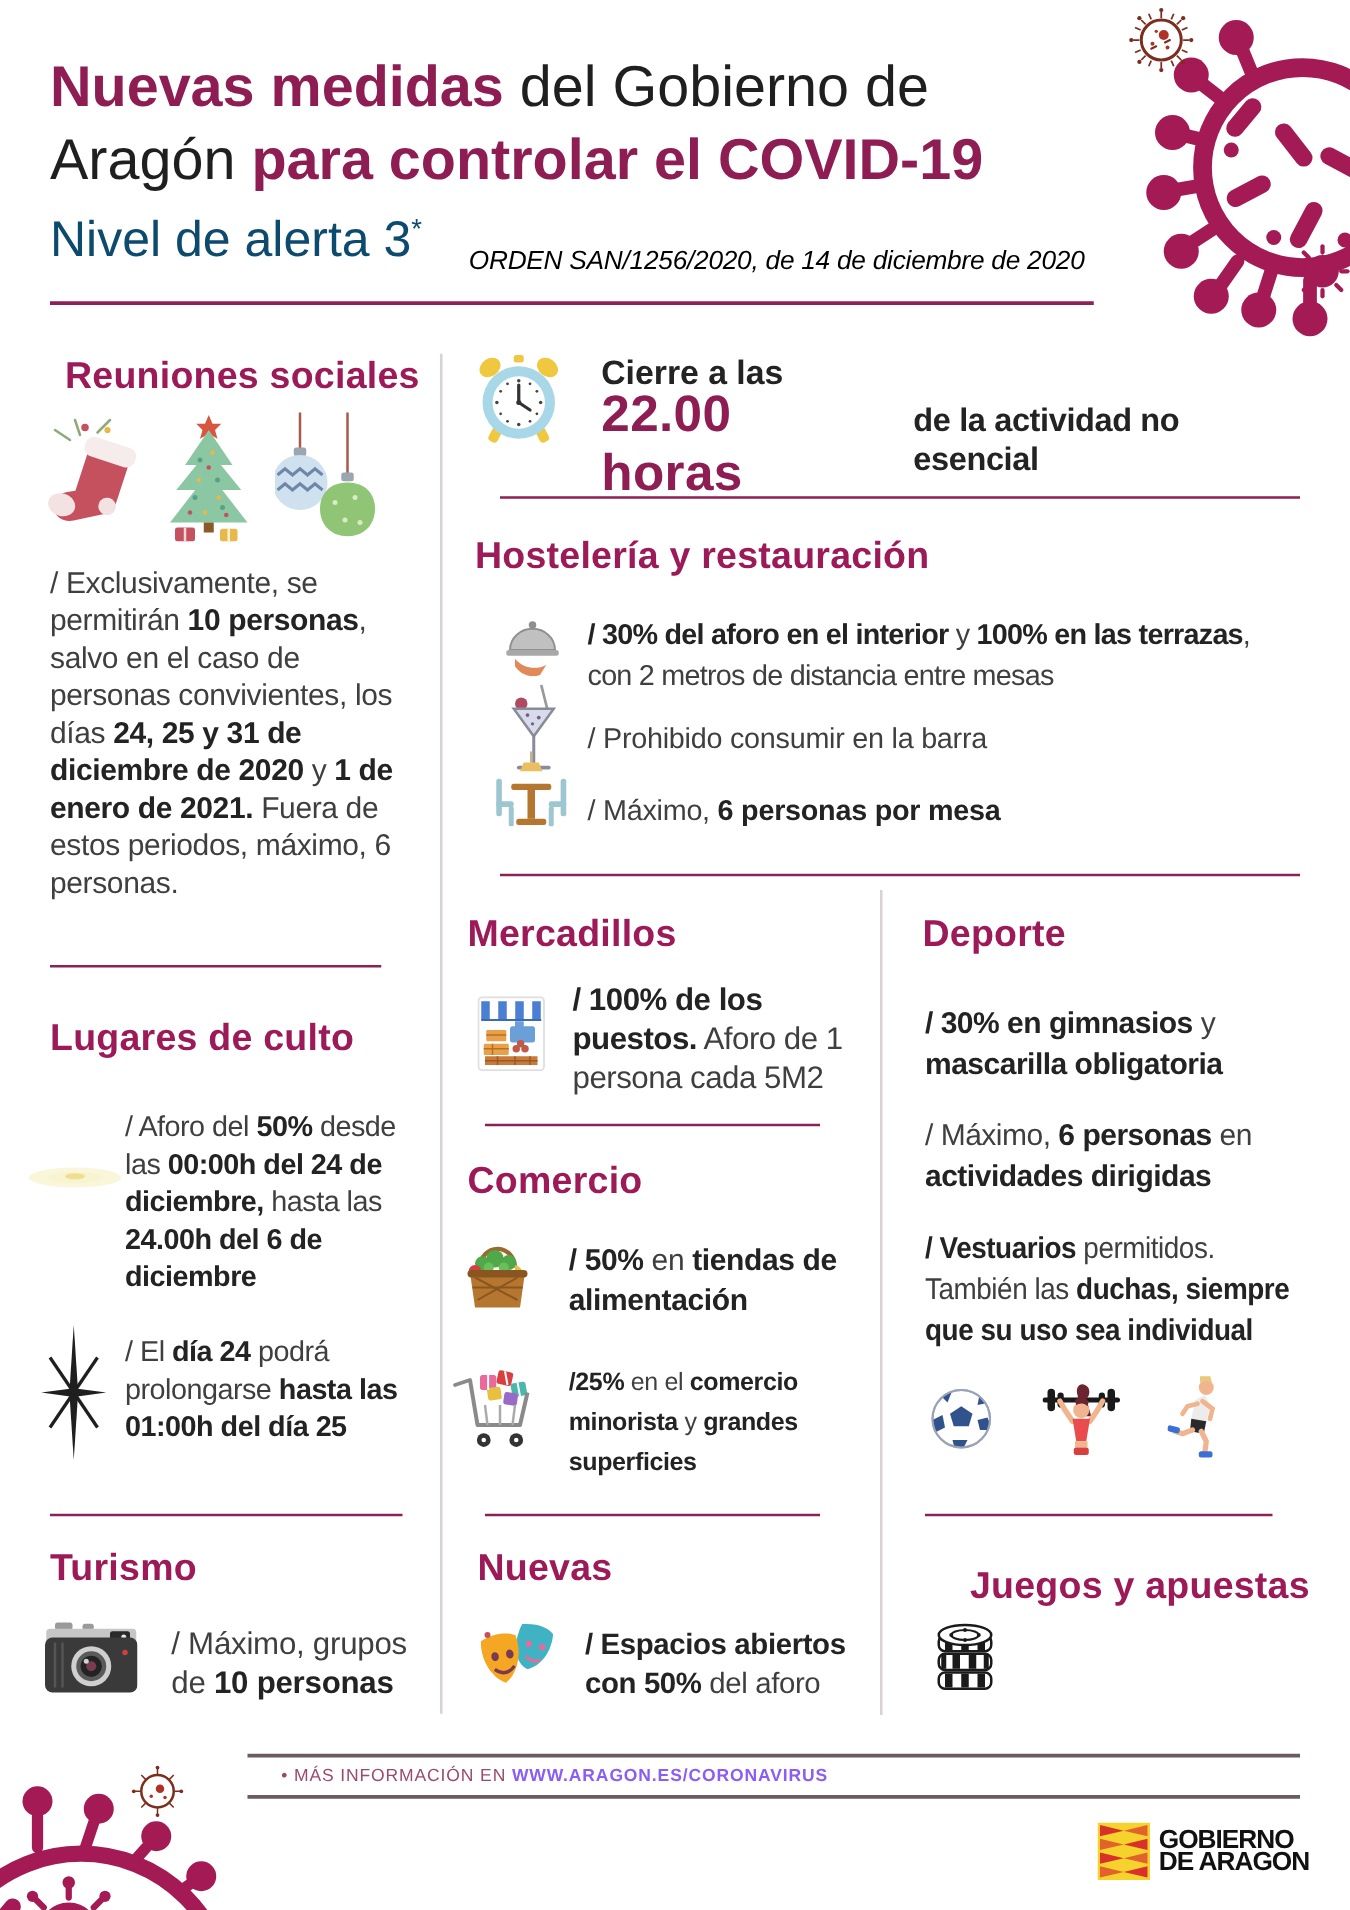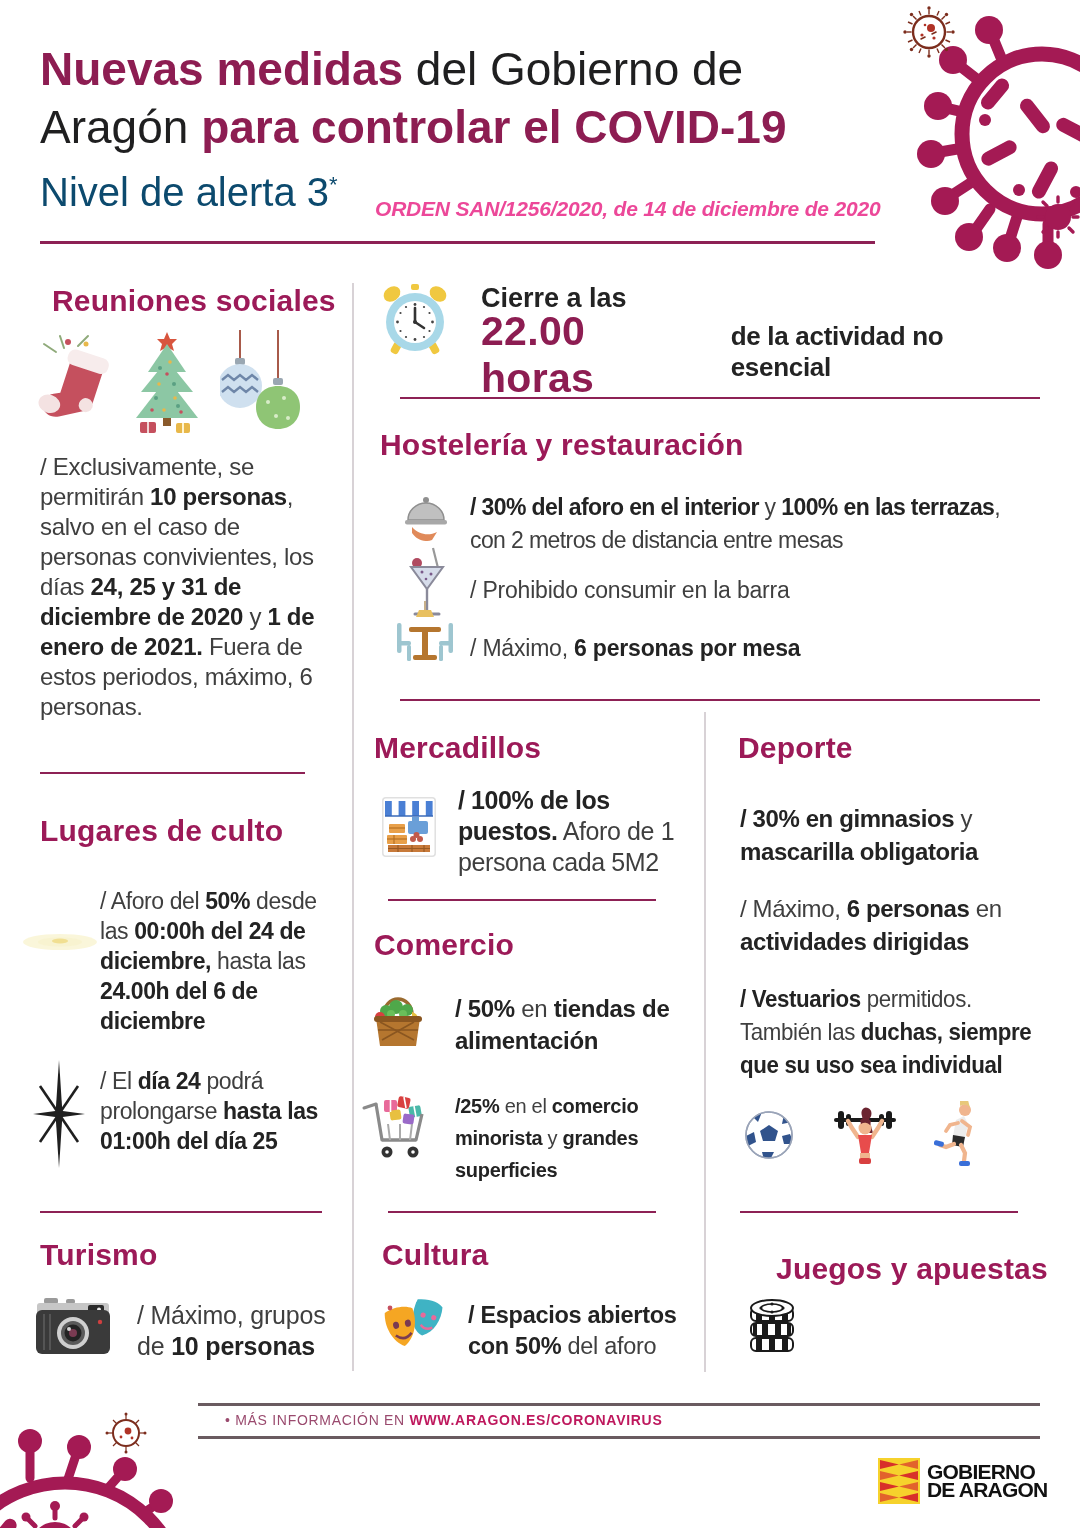--- a/index.html
+++ b/index.html
@@ -11,21 +11,21 @@
   .sb{font-weight:700;color:#232323;}
   .sm{color:#8d1d52;}
   .rule{position:absolute;height:2px;background:#8d2155;}
   .vline{position:absolute;width:2px;background:#d8d2d6;}
   .condense93{transform:scaleX(.93);transform-origin:0 0;}
 
   #title{left:40px;top:40px;width:860px;font-size:46px;line-height:58px;font-weight:400;color:#1f1f20;}
   #title .sb.sm{color:#8d1d52;}
   #nivel{left:40px;top:170px;font-size:40px;color:#0c4a6e;font-weight:400;}
   #nivel sup{font-size:22px;}
-  #orden{left:375px;top:197px;font-size:21px;font-style:italic;font-weight:700;color:#ec4899;letter-spacing:-.2px;}
+  #orden{left:375px;top:197px;font-size:21px;font-style:italic;font-weight:400;color:#000000;letter-spacing:-.2px;}
   #hrule-top{left:40px;top:241px;width:835px;height:3px;background:#8d2155;}
 
   #reuniones-title{left:52px;top:284px;}
   #xmas-stocking{left:38px;top:330px;}
   #xmas-tree{left:126px;top:328px;}
   #xmas-baubles{left:220px;top:328px;}
   #reuniones-body{left:40px;top:452px;width:330px;font-size:24px;line-height:30px;letter-spacing:-.3px;}
   #rule-reu{left:40px;top:772px;width:265px;}
   #lugares-title{left:40px;top:814px;}
   #candle{left:20px;top:926px;}
@@ -76,21 +76,21 @@
   #rule-jue{left:740px;top:1211px;width:278px;}
   #juegos-title{left:776px;top:1240px;margin-top:12px;}
   #icon-chips{left:748px;top:1296px;}
   #juegos-b{left:830px;top:1302px;width:225px;font-size:24px;line-height:31px;letter-spacing:-.3px;}
 
   #vline1{left:352px;top:283px;height:1088px;}
   #vline2{left:704px;top:712px;height:660px;}
 
   #fline1{left:198px;top:1403px;width:842px;height:3px;background:#6a5b60;}
   #footer-text{left:225px;top:1412px;font-size:14px;letter-spacing:.7px;color:#9a4a6e;}
-  #footer-text .url{font-weight:700;color:#be185d;}
+  #footer-text .url{font-weight:700;color:#8b5cf6;}
   #fline2{left:198px;top:1436px;width:842px;height:3px;background:#6a5b60;}
   #gov-logo{left:878px;top:1458px;display:flex;gap:7px;align-items:center;}
   #gov-text{font-size:21px;line-height:18px;font-weight:700;color:#111;letter-spacing:-.8px;}
 
   #virus-big-top{left:850px;top:-8px;}
   #virus-small-top{left:901px;top:4px;}
   #virus-bottom{left:-45px;top:1396px;}
 </style>
 </head>
 <body>
@@ -484,21 +484,21 @@
       </g>
     <circle cx="25" cy="60" r="5.5" fill="#333"></circle>
       <circle cx="25" cy="60" r="1.8" fill="#fff"></circle>
     <circle cx="51" cy="60" r="5.5" fill="#333"></circle>
       <circle cx="51" cy="60" r="1.8" fill="#fff"></circle>
   </svg>
   <div id="com-b2" class="body-txt"><span class="sb">/</span><span class="sb">25%</span><span> en el </span><span class="sb">comercio</span><br><span class="sb">minorista</span><span> y </span><span class="sb">grandes</span><br><span class="sb">superficies</span></div>
 
   <div id="rule-cul" class="rule"></div>
 
-  <div id="cultura-title" class="sec-title">Cultura</div>
+  <div id="cultura-title" class="sec-title">Nuevas</div>
   <svg id="icon-masks" class="abs" width="66" height="66" viewBox="0 0 66 66">
     <g transform="rotate(14 44 32)">
       <path d="M30,10 c12,-4 22,-2 26,2 c2,12 -2,26 -13,32 c-11,-2 -17,-16 -13,-34 z" fill="#3fb3c4"></path>
       <g fill="#e86a9a">
           <circle cx="39" cy="24" r="2.6"></circle>
           <circle cx="50" cy="24" r="2.6"></circle>
         </g>
       <path d="M39,34 q6,5 12,0" fill="none" stroke="#e86a9a" stroke-width="2.4"></path>
     </g>
     <g transform="rotate(-10 22 38)">

